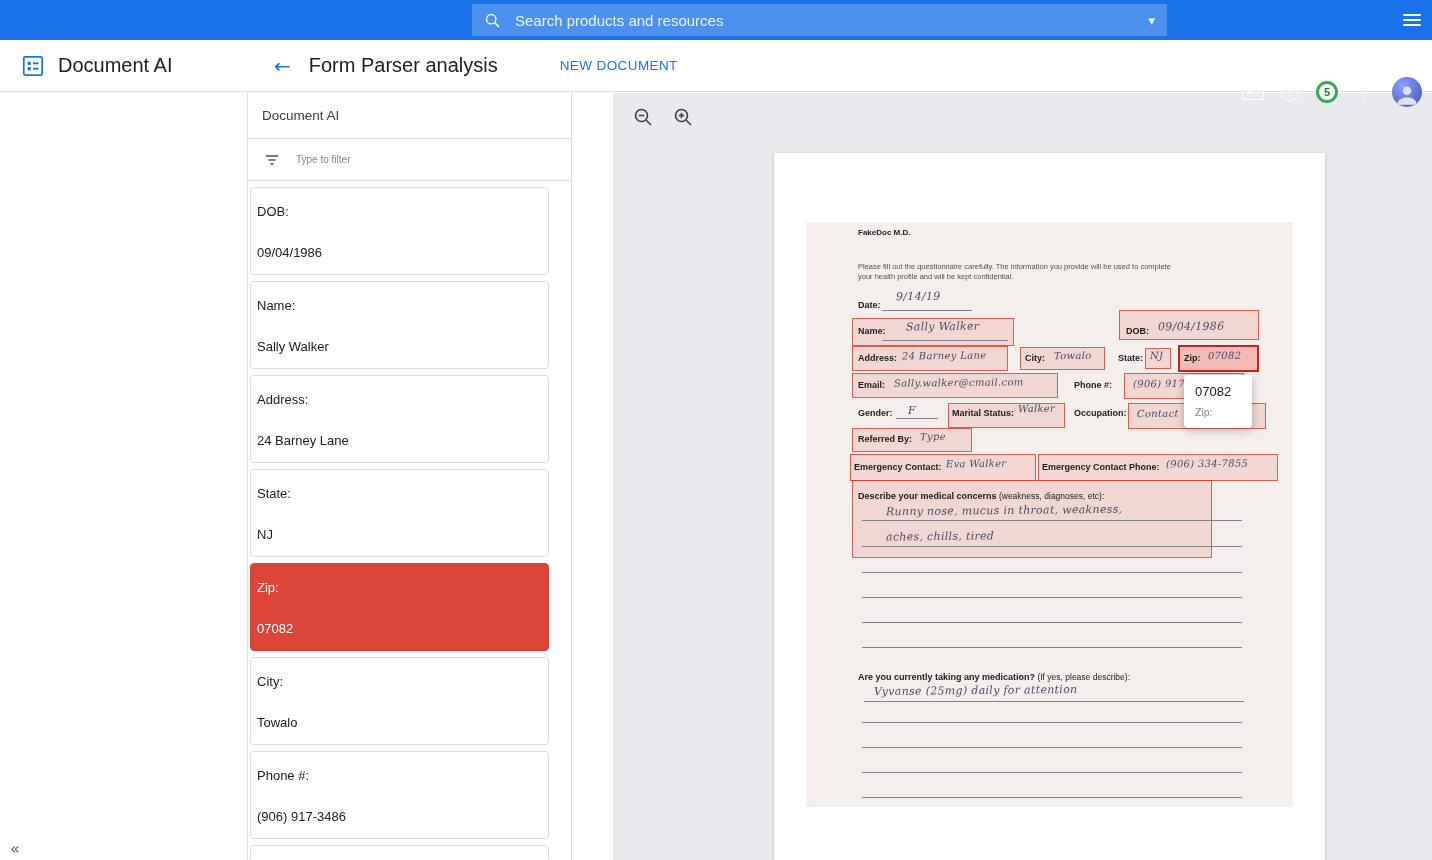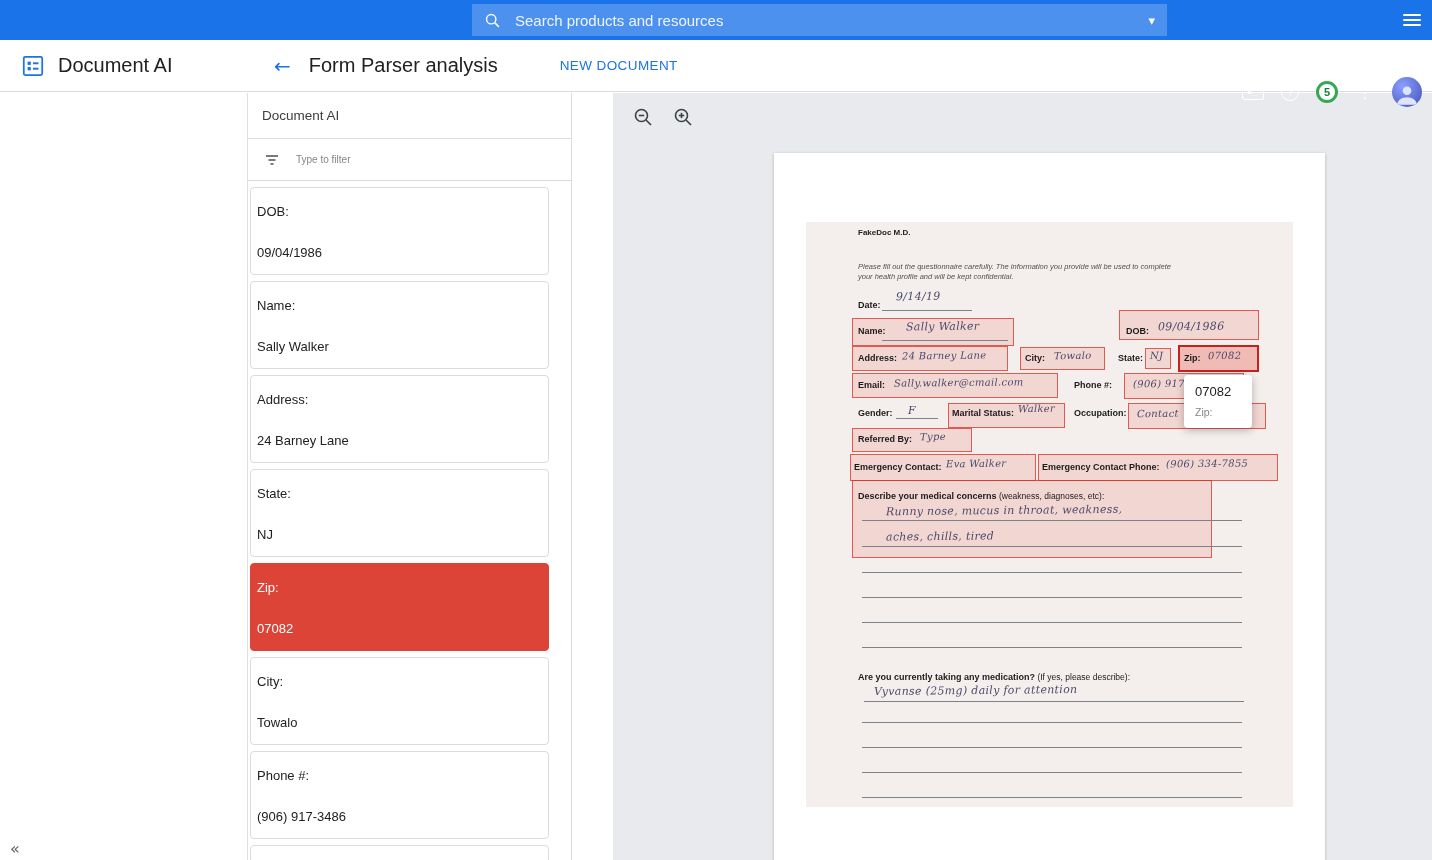--- a/index.html
+++ b/index.html
@@ -53,21 +53,21 @@
 
   
   .docarea{position:fixed;top:93px;left:572px;right:0;bottom:0;background:#e8eaed;z-index:20;overflow:hidden;margin-left:41px;}
   .doc-toolbar{height:48px;display:flex;align-items:center;padding-left:18px;gap:16px;}
   .zoom-btn{width:24px;height:24px;cursor:pointer;display:flex;align-items:center;justify-content:center;}
   .doc-page{position:absolute;left:161px;top:60px;width:551px;height:840px;background:#fff;box-shadow:0 1px 3px rgba(0,0,0,.25);z-index:1;}
   .scan{position:absolute;left:32px;top:69px;width:487px;height:585px;background:#f4efed;}
   .scan *{position:absolute;white-space:nowrap;}
   .clinic{left:52px;top:6px;font-size:8px;font-weight:bold;color:#222;}
   .form-title{left:0;top:20px;width:100%;text-align:center;font-size:12.5px;font-weight:bold;letter-spacing:.4px;color:#1b1b1b;}
-  .instr{font-size:7.5px;font-style:italic;color:#50504e;}
+  .instr{font-size:7.5px;color:#50504e;}
   .flabel{font-size:9px;font-weight:bold;color:#1c1b1b;}
   .fsmall{font-size:8.5px;color:#1c1b1b;}
   .hand{font-family:"DejaVu Serif",serif;font-style:italic;font-size:11px;color:#4b4a6b;transform:rotate(-.6deg);letter-spacing:.3px;}
   .hand.sm{font-size:10px;}
   .fbox{background:rgba(234,67,53,.14);border:1px solid rgba(217,48,37,.75);}
   .fbox.sel{background:rgba(234,67,53,.3);border:2px solid #c5221f;}
   .rule{border-bottom:1px solid #7d8188;height:0;}
   .tooltip{position:absolute;left:571px;top:282px;width:68px;background:#fff;border-radius:4px;box-shadow:0 2px 8px rgba(0,0,0,.28);padding:9px 11px 10px;z-index:5;}
   .tooltip .tval{font-size:13px;color:#202124;display:block;}
   .tooltip .tlbl{font-size:10.5px;color:#80868b;display:block;margin-top:7px;}

